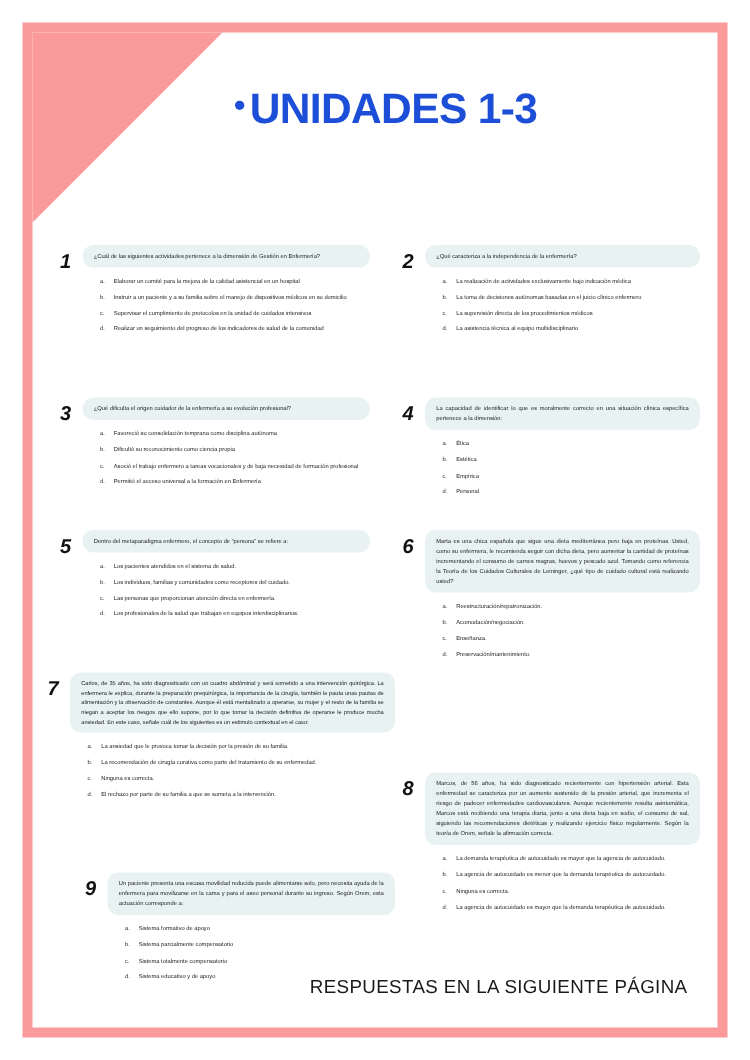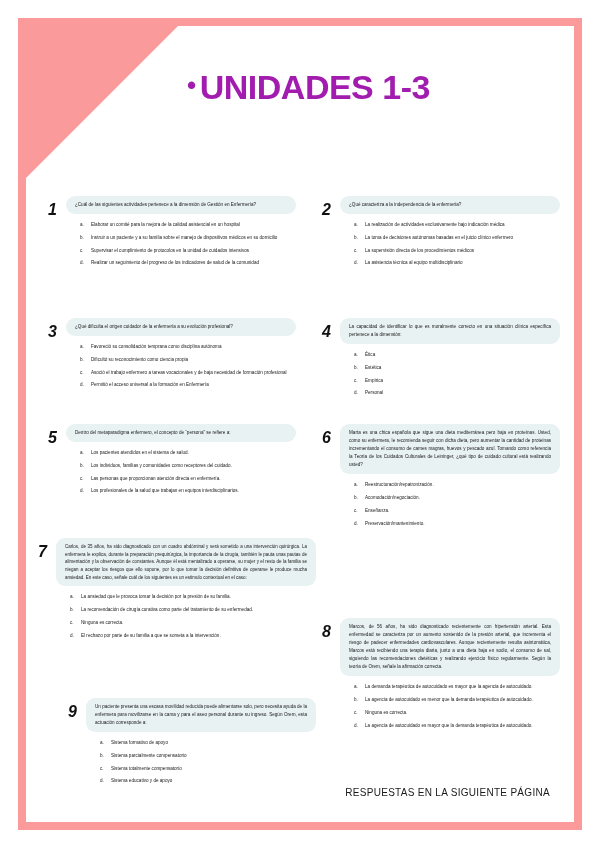--- a/index.html
+++ b/index.html
@@ -57,21 +57,21 @@
     width: 548px;
     text-align: center;
     padding-right: 18px;
     box-sizing: border-box;
   }
   .title {
     display: inline-block;
     font-size: 34px;
     font-weight: bold;
     letter-spacing: -0.5px;
-    color: #a21caf;
+    color: #1d4ed8;
     white-space: nowrap;
     margin-left: 35px;
   }
   .title .bullet {
     font-size: 26px;
     vertical-align: 5px;
     margin-right: 4px;
   }
   
   .q {
@@ -134,21 +134,21 @@
   
   #q2 { left: 296px; top: 170px; width: 238px; }
   #q4 { left: 296px; top: 292px; width: 238px; }
   #q6 { left: 296px; top: 398px; width: 238px; }
   #q8 { left: 296px; top: 592px; width: 238px; }
   
   .footer {
     position: absolute;
     right: 24px;
     bottom: 24px;
-    font-size: 10px;
+    font-size: 15px;
     letter-spacing: 0.3px;
     color: #1a1a1a;
     white-space: nowrap;
   }
 </style>
 </head>
 <body>
 
 <div class="page">
 

